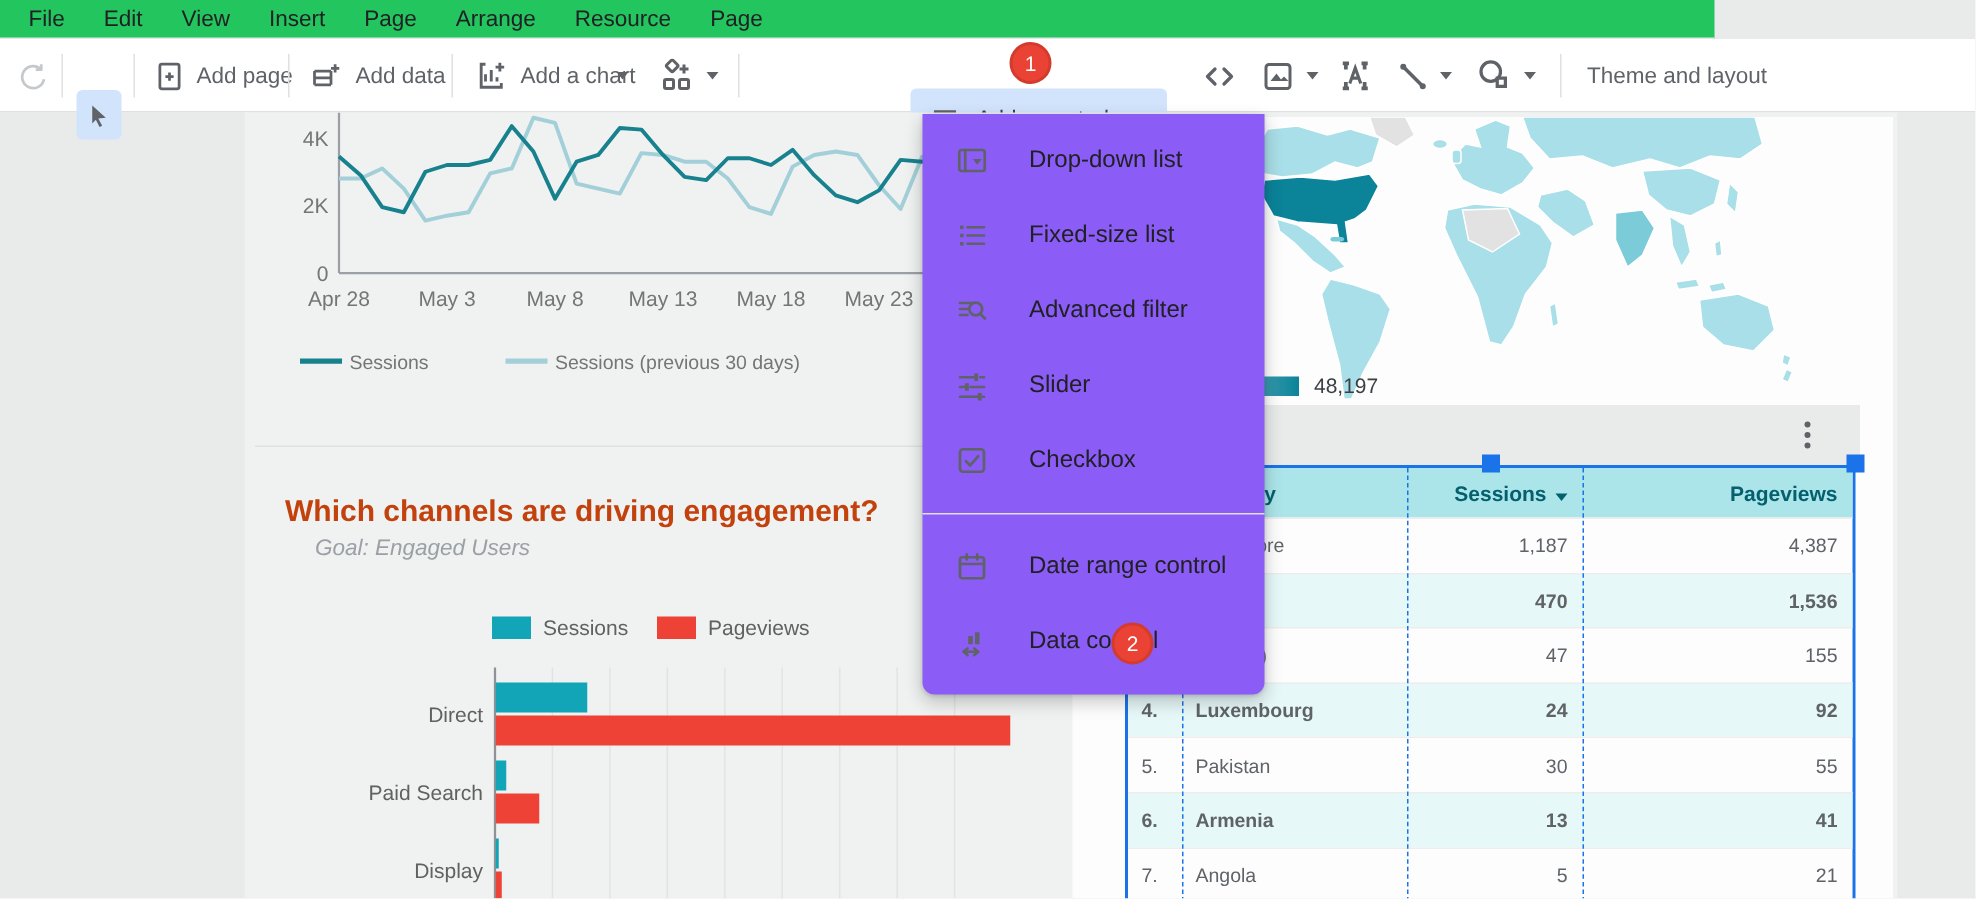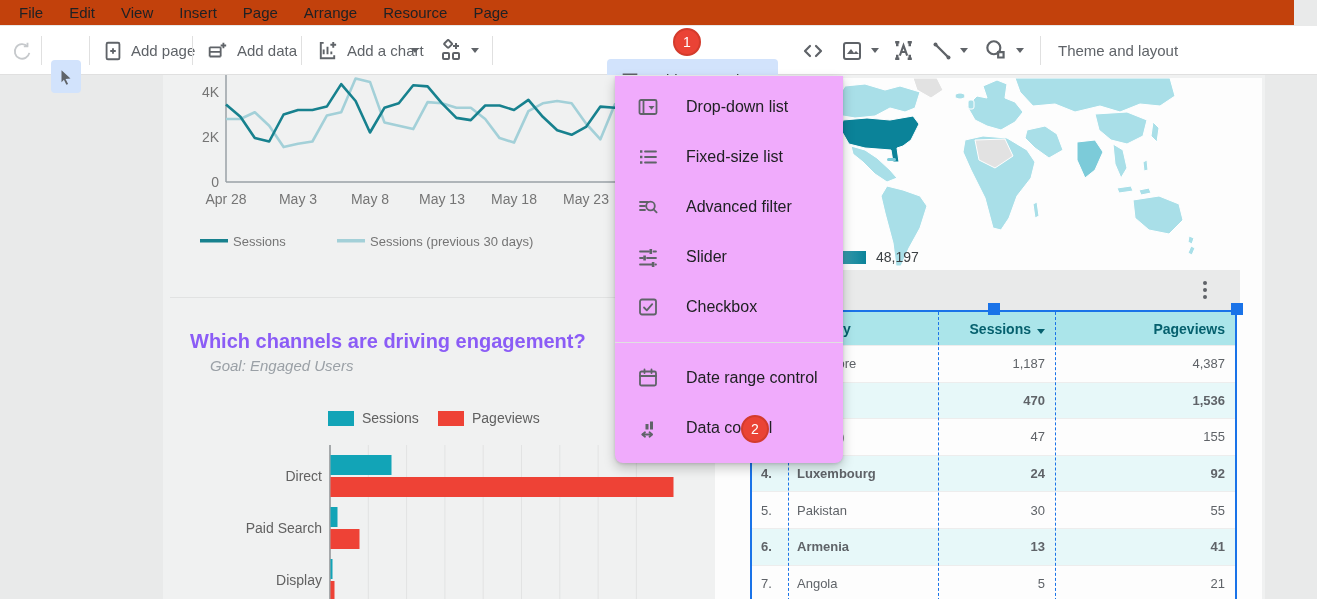--- a/index.html
+++ b/index.html
@@ -1,21 +1,21 @@
 <!DOCTYPE html>
 <html><head>
 <meta charset="utf-8">
 <style>
   * { margin:0; padding:0; box-sizing:border-box; }
   html,body { width:1317px; height:599px; overflow:hidden; }
   #app { position:relative; width:1317px; height:599px; background:#e9eaea;
          font-family:"Liberation Sans", sans-serif; color:#3c4043; overflow:hidden; }
 
   
-  .menubar { position:absolute; left:0; top:0; width:1294px; height:26px; background:#c2410c;
+  .menubar { position:absolute; left:0; top:0; width:1143px; height:26px; background:#22c55e;
              border-bottom:1px solid #e8e8e8; display:flex; align-items:center; padding-left:6px; }
   .menubar .mitem { font-size:15px; color:#202124; padding:0 13px; cursor:default; }
 
   
   .toolbar { position:absolute; left:0; top:26px; width:1317px; height:49px; background:#fff;
              border-bottom:1px solid #e0e0e0; }
   .ticon { position:absolute; top:0; height:49px; display:flex; align-items:center; justify-content:center; color:#5f6368; }
   .tlabel { position:absolute; top:0; height:49px; display:flex; align-items:center; font-size:15px; color:#5f6368; white-space:nowrap; }
   .tdiv { position:absolute; top:10px; width:1px; height:29px; background:#e0e0e0; }
   .caret { width:0; height:0; border-left:4px solid transparent; border-right:4px solid transparent; border-top:5px solid #5f6368; display:inline-block; }
@@ -24,21 +24,21 @@
   .control-btn { position:absolute; left:607px; top:33px; width:171px; height:40px; background:#d2e3fc; border-radius:4px;
                  display:flex; align-items:center; padding-left:12px; gap:10px; color:#3c4043; font-size:15px; }
 
   
   .page { position:absolute; left:163px; top:75px; width:1102px; height:524px; background:#f0f1f1; }
   .section-divider { position:absolute; left:170px; top:297px; width:540px; height:1px; background:#e1e2e2; }
 
   
   .line-chart { position:absolute; left:163px; top:75px; }
   .bar-chart { position:absolute; left:163px; top:400px; }
-  .chart-title { position:absolute; left:190px; top:330px; font-size:20px; font-weight:bold; color:#8b5cf6; }
+  .chart-title { position:absolute; left:190px; top:330px; font-size:20px; font-weight:bold; color:#c2410c; }
   .chart-subtitle { position:absolute; left:190px; top:357px; font-size:15px; font-style:italic; color:#9aa0a6;margin-left:20px; }
   .bar-legend { position:absolute; top:410px; height:16px; display:flex; align-items:center; gap:8px; font-size:14px; color:#616161; }
   .bar-legend .sw { width:26px; height:15px; }
 
   
   .card { position:absolute; left:715px; top:78px; width:547px; height:521px; background:#fdfdfd; }
   .map-svg { position:absolute; left:715px; top:78px; }
   .geo-legend-bar { position:absolute; left:760px; top:251px; width:106px; height:13px;
                     background:linear-gradient(90deg,#d9f1f4,#0b8399); }
   .geo-legend-label { position:absolute; left:876px; top:249px; font-size:14px; color:#3c4043; }
@@ -54,21 +54,21 @@
   .c-num { width:36px; padding-left:9px; }
   .c-country { width:150px; padding-left:9px; overflow:hidden; white-space:nowrap; }
   .c-sessions { width:117px; text-align:right; padding-right:10px; }
   .c-pageviews { width:180px; text-align:right; padding-right:10px; }
   .sort-caret { display:inline-block; width:0; height:0; border-left:4px solid transparent; border-right:4px solid transparent;
                 border-top:5px solid #05606e; margin-left:6px; }
   .col-dash { position:absolute; top:0; height:600px; width:0; border-left:1px dashed #1a73e8; }
   .handle { position:absolute; width:12px; height:12px; background:#1a73e8; }
 
   
-  .menu { position:absolute; left:615px; top:76px; width:228px; background:#f0abfc; border-radius:0 0 8px 8px;
+  .menu { position:absolute; left:615px; top:76px; width:228px; background:#8b5cf6; border-radius:0 0 8px 8px;
           box-shadow:0 5px 12px rgba(0,0,0,.22), 0 1px 3px rgba(0,0,0,.12); padding:6px 0 10px 0; z-index:40; }
   .menu-item { height:50px; display:flex; align-items:center; padding-left:21px; gap:26px; font-size:16px; color:#202124; cursor:pointer; }
   .menu-sep { height:1px; background:#e0e0e0; margin:10px 0; }
   .micon { width:24px; height:24px; color:#5f6368; flex:0 0 24px; }
 
   
   .badge { position:absolute; width:28px; height:28px; border-radius:50%; background:#ea4335; border:2px solid #d33b2c;
            color:#fff; font-size:14px; display:flex; align-items:center; justify-content:center; z-index:60; }
 </style>
 </head>

